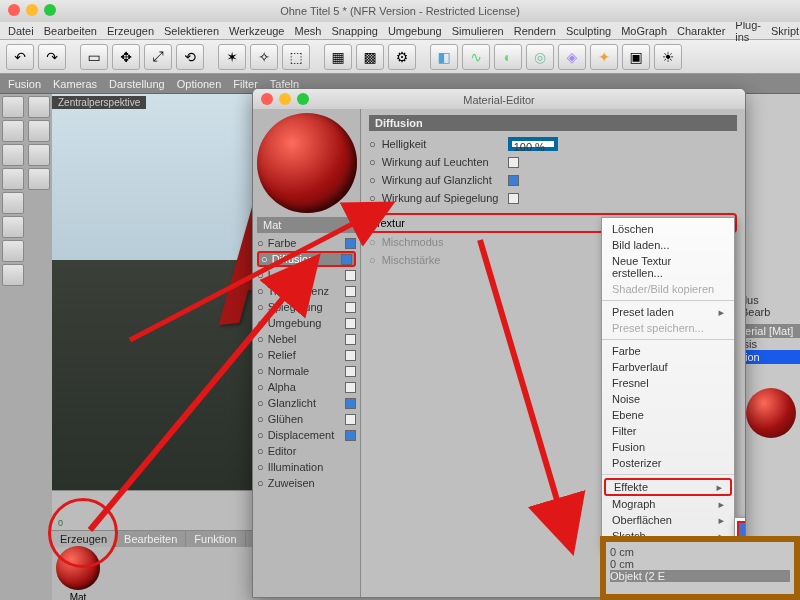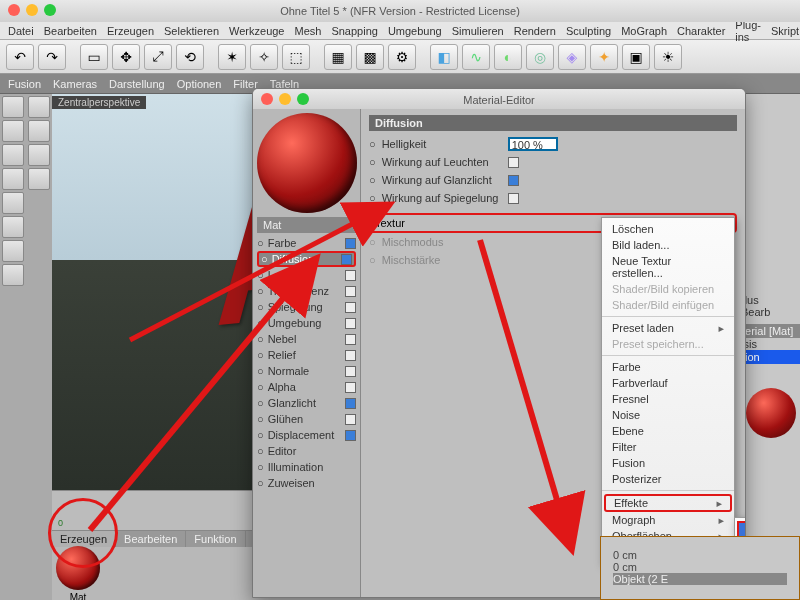--- a/index.html
+++ b/index.html
@@ -59,21 +59,21 @@
 .me-mat-label{background:#888;color:#eee;padding:2px 6px;margin:0 4px;}
 .me-channels{flex:1;overflow:auto;padding:2px 4px;}
 .ch-row{display:flex;align-items:center;height:16px;gap:4px;color:#333;}
 .ch-row.hl{background:#888;color:#fff;border:2px solid #e01717;border-radius:3px;padding:0 2px;}
 .cb{width:11px;height:11px;border:1px solid #666;background:#eee;display:inline-block;}
 .cb.ck{background:#3a7ed8;}
 .me-right{flex:1;background:#bfbfbf;padding:6px 8px;position:relative;}
 .sec-head{background:#6a6a6a;color:#eee;padding:2px 6px;font-weight:bold;margin-bottom:4px;}
 .prop-row{display:flex;align-items:center;height:18px;gap:6px;color:#333;}
 .prop-label{width:120px;}
-.pct-field{width:50px;height:14px;background:#fff;border:2px solid #0369a1;padding:0 2px;}
+.pct-field{width:50px;height:14px;background:#fff;border:4px solid #0369a1;padding:0 2px;}
 .tex-row{border:2px solid #e01717;border-radius:4px;padding:2px 4px;display:flex;align-items:center;gap:6px;}
 .tex-arrow{width:12px;height:12px;background:#999;border-radius:2px;display:inline-flex;align-items:center;justify-content:center;color:#fff;font-size:8px;}
 .disabled{color:#888;}
 
 
 .ctx{position:absolute;left:240px;top:108px;width:134px;background:linear-gradient(#fbfbfb,#ececec);border:1px solid #999;box-shadow:2px 3px 8px rgba(0,0,0,.35);padding:3px 0;}
 .ctx-item{padding:2px 10px;color:#333;cursor:default;}
 .ctx-item.dis{color:#aaa;}
 .ctx-sep{height:1px;background:#ccc;margin:3px 0;}
 .ctx-item.sub::after{content:"▸";float:right;color:#666;}
@@ -86,21 +86,21 @@
 
 .arrow{position:absolute;pointer-events:none;}
 .arrow svg{overflow:visible;}
 
 
 .circ-ann{position:absolute;left:48px;top:498px;width:70px;height:70px;border:3px solid #e01717;border-radius:50%;pointer-events:none;}
 
 
 .mini-sphere{position:absolute;right:4px;top:388px;width:50px;height:50px;border-radius:50%;background:radial-gradient(circle at 35% 30%, #ff6b5b, #a01010 55%, #400606);}
 
-.bottom-attr{position:absolute;right:0;bottom:0;width:200px;height:64px;background:#c8c8c8;border:1px solid #a16207;font-size:9px;color:#444;padding:12px;}
+.bottom-attr{position:absolute;right:0;bottom:0;width:200px;height:64px;background:#c8c8c8;border:6px solid #a16207;font-size:9px;color:#444;padding:4px;}
 </style>
 </head>
 <body>
 
 <div class="title-bar">
   <div class="traffic">
     <div class="tl r"></div>
     <div class="tl y"></div>
     <div class="tl g"></div>
   </div>
@@ -364,21 +364,20 @@
       <div class="prop-row disabled">
           <span>○</span>
           <span class="prop-label">Mischstärke</span>
         </div>
 
       <div class="ctx" id="ctx">
           <div class="ctx-item">Löschen</div>
           <div class="ctx-item">Bild laden...</div>
           <div class="ctx-item">Neue Textur erstellen...</div>
           <div class="ctx-item dis">Shader/Bild kopieren</div>
-          <div class="ctx-item dis">Shader/Bild einfügen</div>
           <div class="ctx-sep"></div>
           <div class="ctx-item sub">Preset laden</div>
           <div class="ctx-item dis">Preset speichern...</div>
           <div class="ctx-sep"></div>
           <div class="ctx-item">Farbe</div>
           <div class="ctx-item">Farbverlauf</div>
           <div class="ctx-item">Fresnel</div>
           <div class="ctx-item">Noise</div>
           <div class="ctx-item">Ebene</div>
           <div class="ctx-item">Filter</div>

